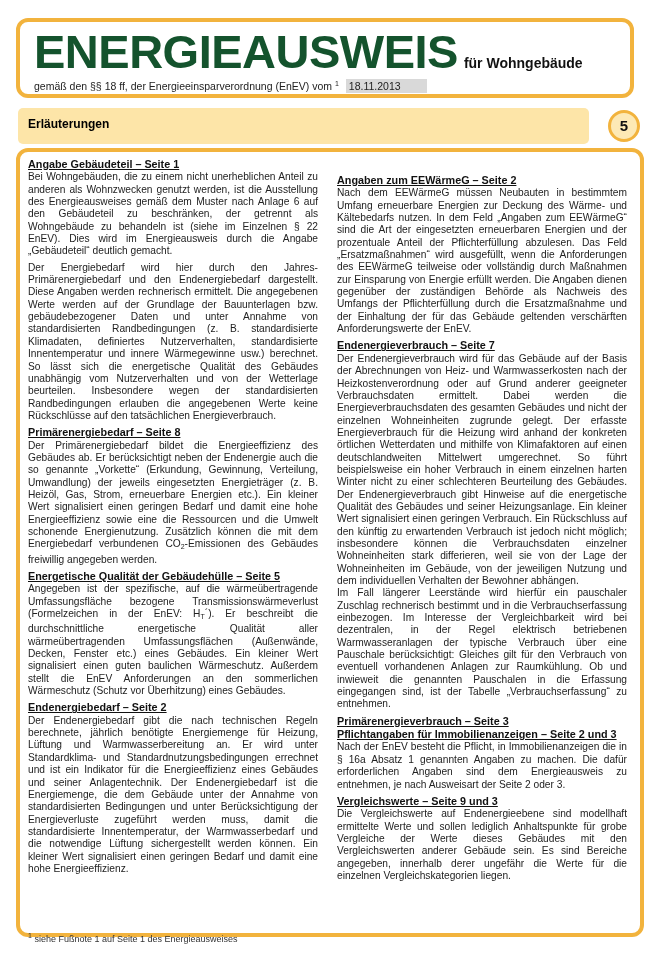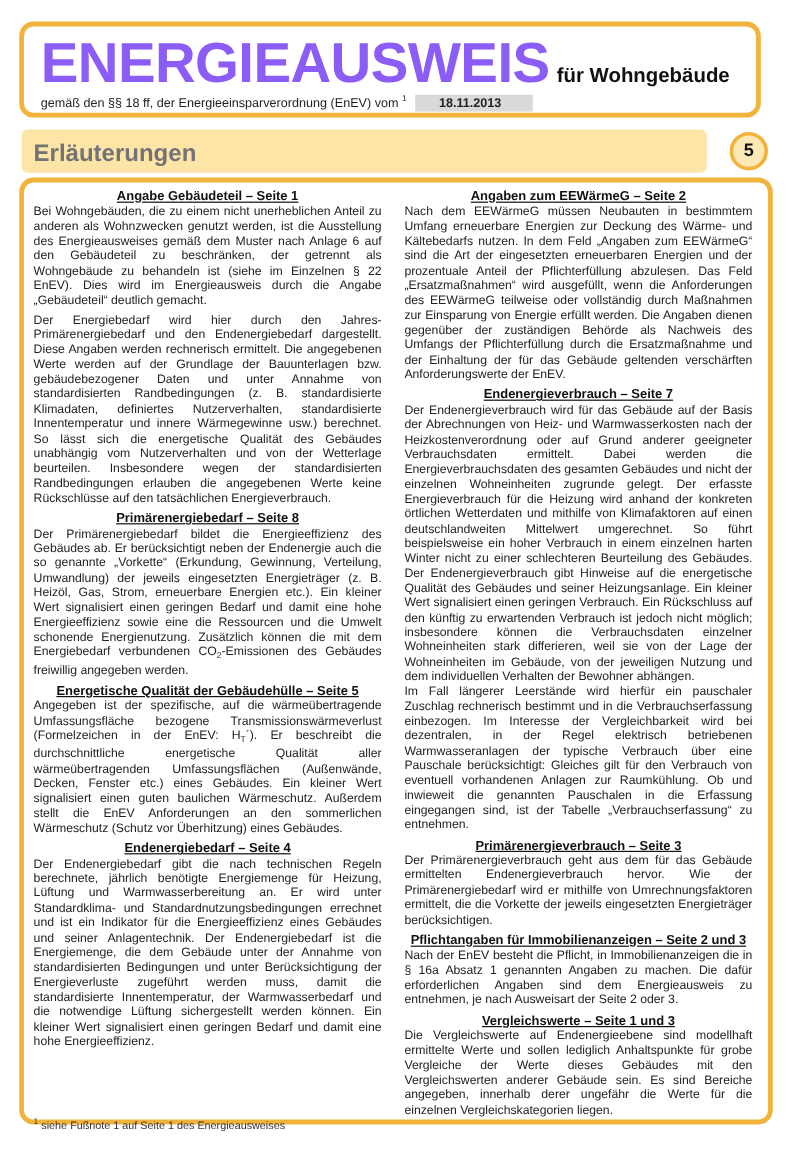--- a/index.html
+++ b/index.html
@@ -2,39 +2,39 @@
 <html><head>
 <meta charset="utf-8">
 <style>
   html, body { margin: 0; padding: 0; background: #ffffff; }
   body { width: 662px; height: 960px; position: relative; overflow: hidden;
          font-family: "Liberation Sans", sans-serif; color: #1a1a1a; }
 
   .header-box { position: absolute; left: 16px; top: 18px; width: 618px; height: 80px;
     border: 4px solid #f2b33d; border-radius: 12px; background: #fff; box-sizing: border-box; }
   .title-row { position: absolute; left: 14px; top: 4px; white-space: nowrap; }
-  .title-main { font-weight: bold; font-size: 47px; letter-spacing: -0.5px; line-height: 52px; color: #8b5cf6; }
-  .title-sub { font-weight: bold; font-size: 17px; margin-left: 6px; color: #111; }
+  .title-main { font-weight: bold; font-size: 47px; letter-spacing: -0.5px; line-height: 52px; color: #14532d; }
+  .title-sub { font-weight: bold; font-size: 14px; margin-left: 6px; color: #111; }
   .subtitle-row { position: absolute; left: 14px; top: 57px; font-size: 10.5px; white-space: nowrap; color: #222; }
   .subtitle-row sup { font-size: 7px; }
-  .date-field { display: inline-block; background: #d9d9d9; padding: 1px 26px 1px 20px; margin-left: 4px; font-size: 10.5px; font-weight: bold; }
+  .date-field { display: inline-block; background: #d9d9d9; padding: 1px 26px 1px 3px; margin-left: 4px; font-size: 10.5px; }
 
   .section-bar { position: absolute; left: 18px; top: 108px; width: 571px; height: 36px;
     background: #fde5a8; border-radius: 5px; }
-  .section-bar span { position: absolute; left: 10px; top: 9px; font-weight: bold; font-size: 20px; color: #737373; }
+  .section-bar span { position: absolute; left: 10px; top: 9px; font-weight: bold; font-size: 12px; color: #000000; }
   .page-badge { position: absolute; left: 608px; top: 110px; width: 26px; height: 26px;
     border: 3px solid #f2b33d; border-radius: 50%; background: #fde9b5;
     text-align: center; line-height: 26px; font-weight: bold; font-size: 15px; color: #111; }
 
   .main-box { position: absolute; left: 16px; top: 148px; width: 628px; height: 789px;
     border: 4px solid #f2b33d; border-radius: 12px; box-sizing: border-box; background: #fff; }
   .col { position: absolute; top: 6px; width: 290px; font-size: 10.2px; line-height: 12.35px; text-align: justify; color: #222; }
   .col.left { left: 8px; }
-  .col.right { left: 317px; }
-  .sec-title { font-weight: bold; text-decoration: underline; font-size: 10.8px; margin: 0 0 1px 0; color: #111; text-align: center; }
+  .col.right { left: 317px; margin-top: 16px; }
+  .sec-title { font-weight: bold; text-decoration: underline; font-size: 10.8px; margin: 0 0 1px 0; color: #111; text-align: left; }
   .sec-body { margin: 0 0 4px 0; hyphens: auto; }
   sub { font-size: 7px; vertical-align: -2px; }
 
   .footnote { position: absolute; left: 28px; top: 932px; font-size: 9px; color: #333; }
   .footnote sup { font-size: 7px; }
 </style>
 </head>
 <body>
 
 <div class="header-box">
@@ -66,45 +66,44 @@
     </div>
     <div>
       <p class="sec-title">Primärenergiebedarf – Seite 8</p>
       <p class="sec-body"><span>Der Primärenergiebedarf bildet die Energieeffizienz des Gebäudes ab. Er berücksichtigt neben der Endenergie auch die so genannte „Vorkette“ (Erkundung, Gewinnung, Verteilung, Umwandlung) der jeweils eingesetzten Energieträger (z. B. Heizöl, Gas, Strom, erneuerbare Energien etc.). Ein kleiner Wert signalisiert einen geringen Bedarf und damit eine hohe Energieeffizienz sowie eine die Ressourcen und die Umwelt schonende Energienutzung. Zusätzlich können die mit dem Energiebedarf verbundenen CO</span><sub>2</sub><span>-Emissionen des Gebäudes freiwillig angegeben werden.</span></p>
     </div>
     <div>
       <p class="sec-title">Energetische Qualität der Gebäudehülle – Seite 5</p>
       <p class="sec-body"><span>Angegeben ist der spezifische, auf die wärmeübertragende Umfassungsfläche bezogene Transmissionswärmeverlust (Formelzeichen in der EnEV: H</span><sub>T</sub><span>´). Er beschreibt die durchschnittliche energetische Qualität aller wärmeübertragenden Umfassungsflächen (Außenwände, Decken, Fenster etc.) eines Gebäudes. Ein kleiner Wert signalisiert einen guten baulichen Wärmeschutz. Außerdem stellt die EnEV Anforderungen an den sommerlichen Wärmeschutz (Schutz vor Überhitzung) eines Gebäudes.</span></p>
     </div>
     <div>
-      <p class="sec-title">Endenergiebedarf – Seite 4</p>
+      <p class="sec-title">Endenergiebedarf – Seite 2</p>
       <p class="sec-body">Der Endenergiebedarf gibt die nach technischen Regeln berechnete, jährlich benötigte Energiemenge für Heizung, Lüftung und Warmwasserbereitung an. Er wird unter Standardklima- und Standardnutzungsbedingungen errechnet und ist ein Indikator für die Energieeffizienz eines Gebäudes und seiner Anlagentechnik. Der Endenergiebedarf ist die Energiemenge, die dem Gebäude unter der Annahme von standardisierten Bedingungen und unter Berücksichtigung der Energieverluste zugeführt werden muss, damit die standardisierte Innentemperatur, der Warmwasserbedarf und die notwendige Lüftung sichergestellt werden können. Ein kleiner Wert signalisiert einen geringen Bedarf und damit eine hohe Energieeffizienz.</p>
     </div>
   </div>
 
   <div class="col right">
     <div>
       <p class="sec-title">Angaben zum EEWärmeG – Seite 2</p>
       <p class="sec-body">Nach dem EEWärmeG müssen Neubauten in bestimmtem Umfang erneuerbare Energien zur Deckung des Wärme- und Kältebedarfs nutzen. In dem Feld „Angaben zum EEWärmeG“ sind die Art der eingesetzten erneuerbaren Energien und der prozentuale Anteil der Pflichterfüllung abzulesen. Das Feld „Ersatzmaßnahmen“ wird ausgefüllt, wenn die Anforderungen des EEWärmeG teilweise oder vollständig durch Maßnahmen zur Einsparung von Energie erfüllt werden. Die Angaben dienen gegenüber der zuständigen Behörde als Nachweis des Umfangs der Pflichterfüllung durch die Ersatzmaßnahme und der Einhaltung der für das Gebäude geltenden verschärften Anforderungswerte der EnEV.</p>
     </div>
     <div>
       <p class="sec-title">Endenergieverbrauch – Seite 7</p>
       <p class="sec-body" style="margin-bottom:0">Der Endenergieverbrauch wird für das Gebäude auf der Basis der Abrechnungen von Heiz- und Warmwasserkosten nach der Heizkostenverordnung oder auf Grund anderer geeigneter Verbrauchsdaten ermittelt. Dabei werden die Energieverbrauchsdaten des gesamten Gebäudes und nicht der einzelnen Wohneinheiten zugrunde gelegt. Der erfasste Energieverbrauch für die Heizung wird anhand der konkreten örtlichen Wetterdaten und mithilfe von Klimafaktoren auf einen deutschlandweiten Mittelwert umgerechnet. So führt beispielsweise ein hoher Verbrauch in einem einzelnen harten Winter nicht zu einer schlechteren Beurteilung des Gebäudes. Der Endenergieverbrauch gibt Hinweise auf die energetische Qualität des Gebäudes und seiner Heizungsanlage. Ein kleiner Wert signalisiert einen geringen Verbrauch. Ein Rückschluss auf den künftig zu erwartenden Verbrauch ist jedoch nicht möglich; insbesondere können die Verbrauchsdaten einzelner Wohneinheiten stark differieren, weil sie von der Lage der Wohneinheiten im Gebäude, von der jeweiligen Nutzung und dem individuellen Verhalten der Bewohner abhängen.</p>
       <p class="sec-body">Im Fall längerer Leerstände wird hierfür ein pauschaler Zuschlag rechnerisch bestimmt und in die Verbrauchserfassung einbezogen. Im Interesse der Vergleichbarkeit wird bei dezentralen, in der Regel elektrisch betriebenen Warmwasseranlagen der typische Verbrauch über eine Pauschale berücksichtigt: Gleiches gilt für den Verbrauch von eventuell vorhandenen Anlagen zur Raumkühlung. Ob und inwieweit die genannten Pauschalen in die Erfassung eingegangen sind, ist der Tabelle „Verbrauchserfassung“ zu entnehmen.</p>
     </div>
     <div>
       <p class="sec-title">Primärenergieverbrauch – Seite 3</p>
-      <p class="sec-body">Der Primärenergieverbrauch geht aus dem für das Gebäude ermittelten Endenergieverbrauch hervor. Wie der Primärenergiebedarf wird er mithilfe von Umrechnungsfaktoren ermittelt, die die Vorkette der jeweils eingesetzten Energieträger berücksichtigen.</p>
     </div>
     <div>
       <p class="sec-title">Pflichtangaben für Immobilienanzeigen – Seite 2 und 3</p>
       <p class="sec-body">Nach der EnEV besteht die Pflicht, in Immobilienanzeigen die in § 16a Absatz 1 genannten Angaben zu machen. Die dafür erforderlichen Angaben sind dem Energieausweis zu entnehmen, je nach Ausweisart der Seite 2 oder 3.</p>
     </div>
     <div>
-      <p class="sec-title">Vergleichswerte – Seite 1 und 3</p>
+      <p class="sec-title">Vergleichswerte – Seite 9 und 3</p>
       <p class="sec-body">Die Vergleichswerte auf Endenergieebene sind modellhaft ermittelte Werte und sollen lediglich Anhaltspunkte für grobe Vergleiche der Werte dieses Gebäudes mit den Vergleichswerten anderer Gebäude sein. Es sind Bereiche angegeben, innerhalb derer ungefähr die Werte für die einzelnen Vergleichskategorien liegen.</p>
     </div>
   </div>
 </div>
 
 <div class="footnote">
   <sup>1</sup>
   <span>siehe Fußnote 1 auf Seite 1 des Energieausweises</span>
 </div>
 

